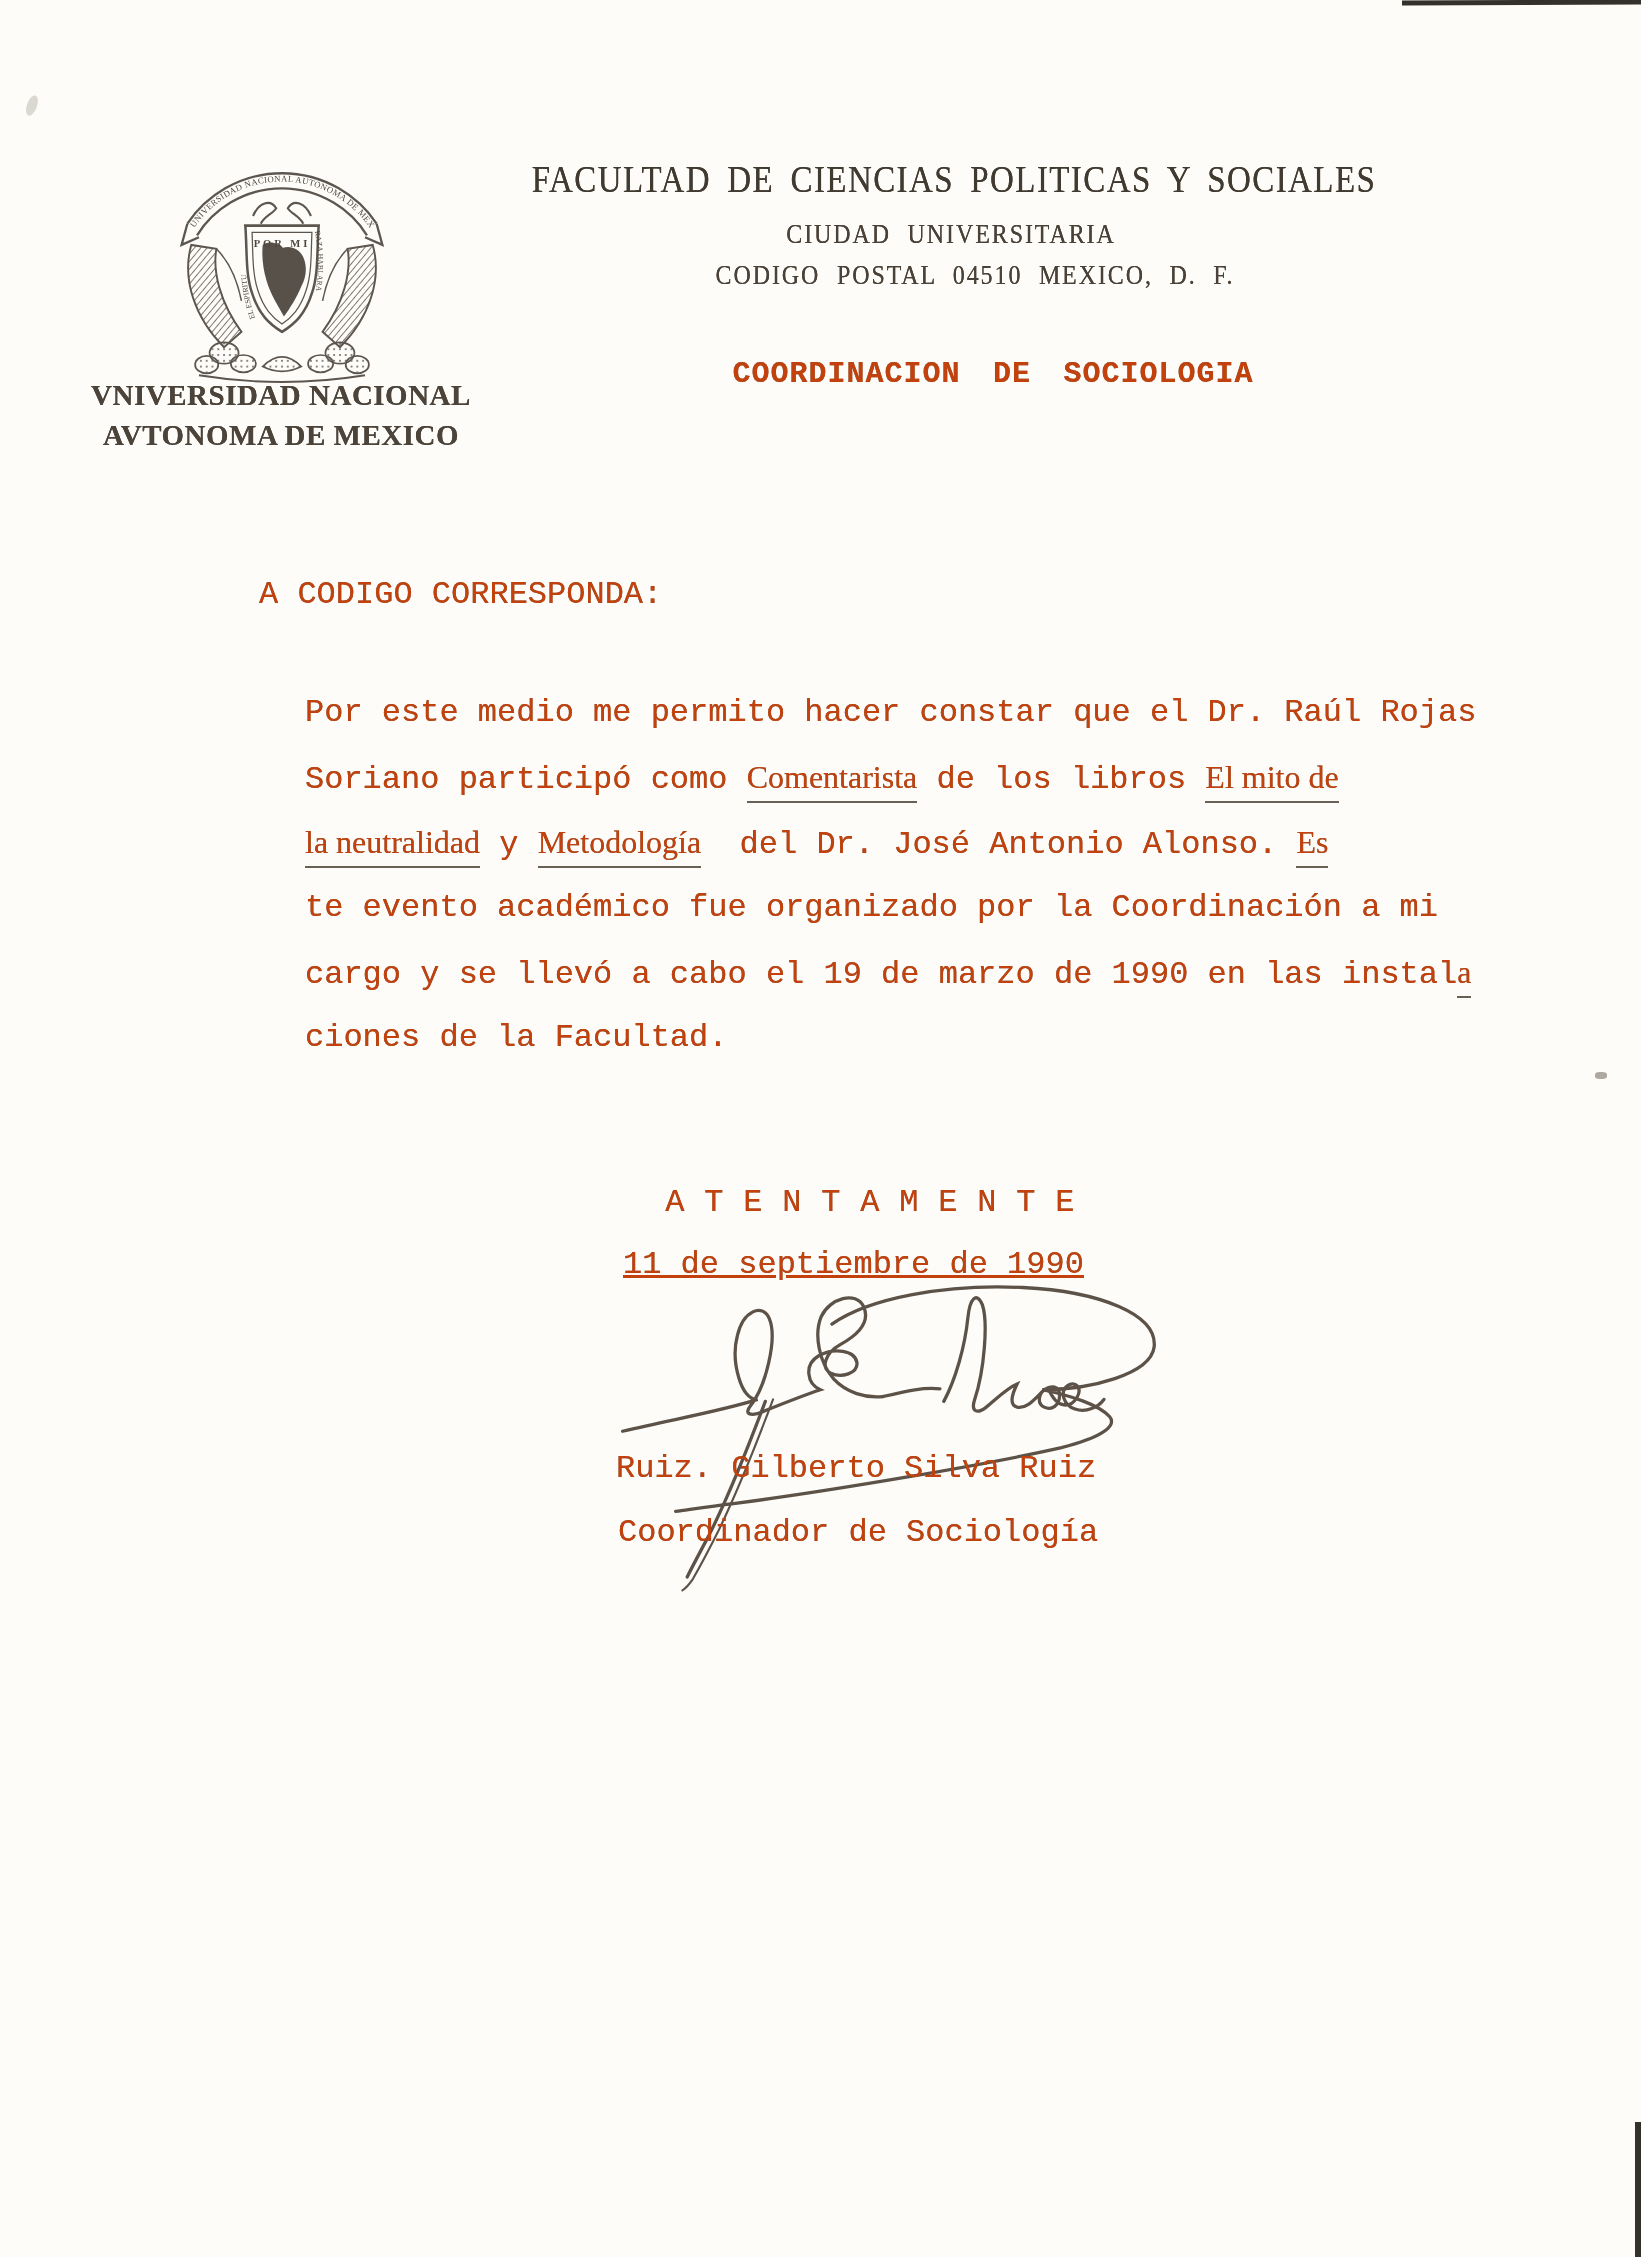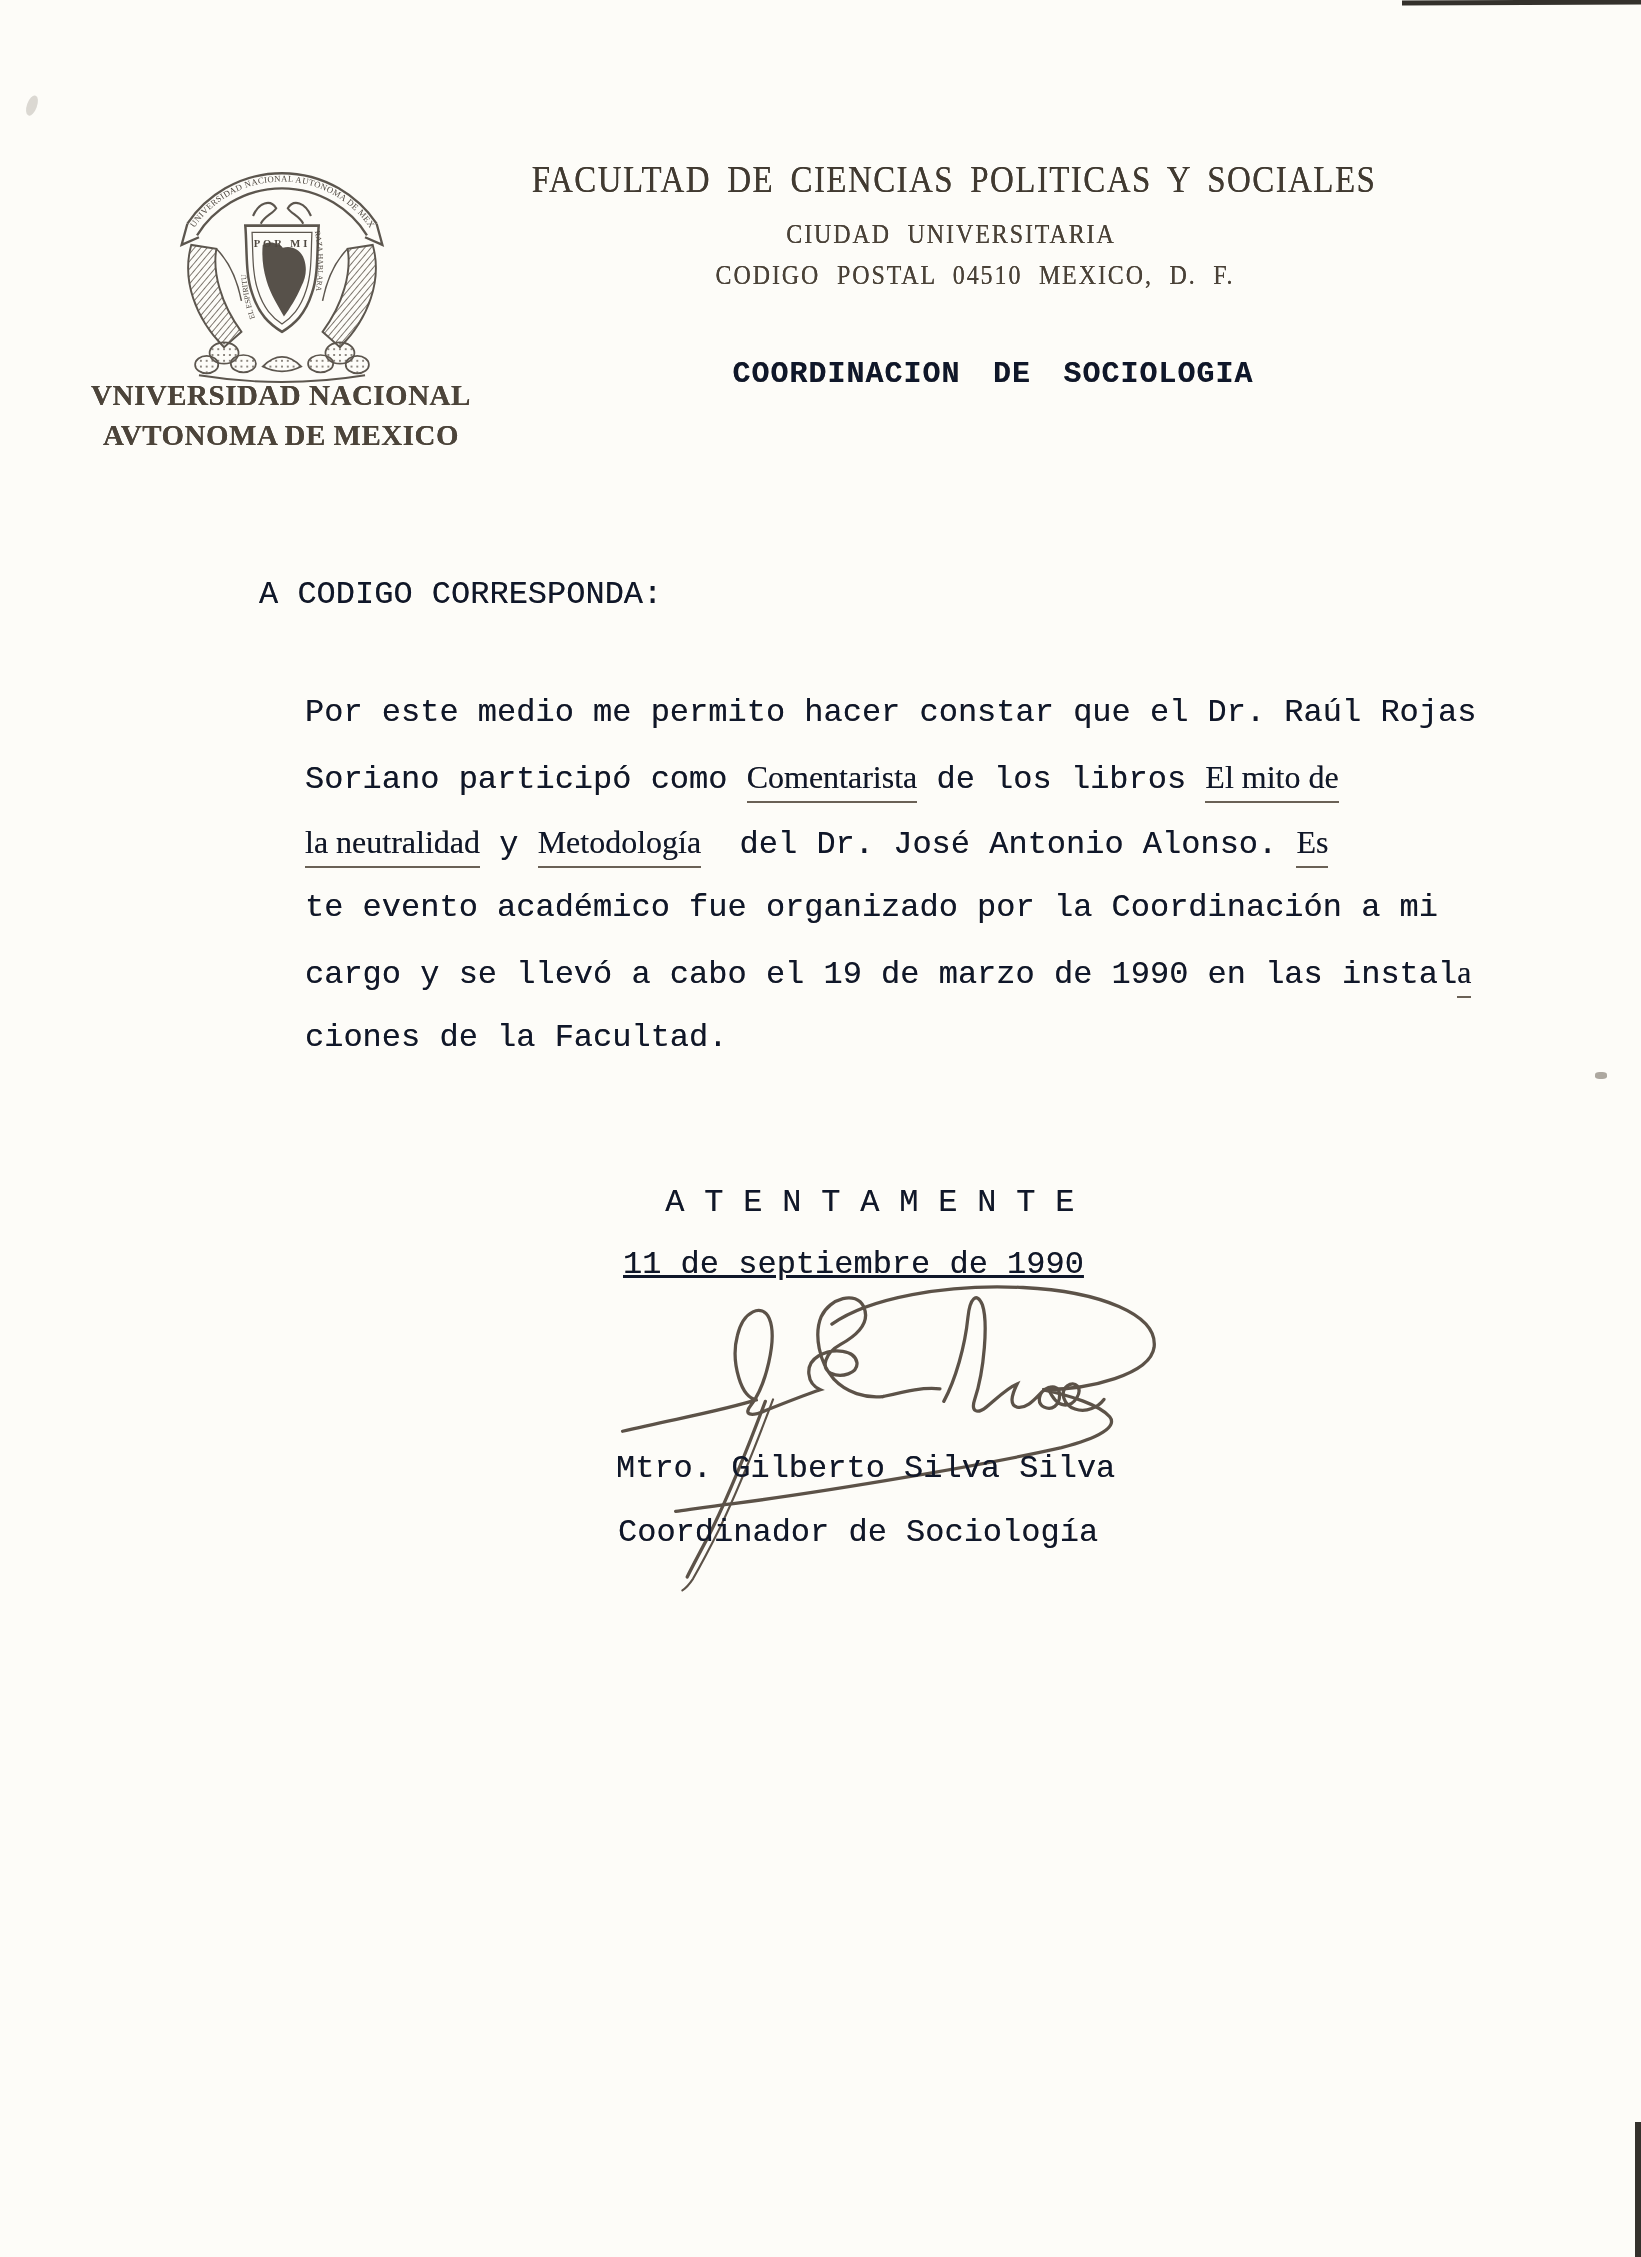--- a/index.html
+++ b/index.html
@@ -27,21 +27,21 @@
     color:#55493d; white-space:nowrap; transform:translateX(-50%);
     text-shadow:0 0 0.6px #55493d;
   }
   .crest-caption{
     font-family:"Liberation Serif","DejaVu Serif",serif;
     font-size:29px; font-weight:bold; letter-spacing:0.5px;
     color:#4c443a; white-space:nowrap; transform:translateX(-50%) scaleY(1.05);
     transform-origin:center top; text-shadow:0 0 0.5px #4c443a;
   }
   .type{
-    font-size:32px; color:#0f172a; white-space:pre;
+    font-size:32px; color:#c2410c; white-space:pre;
     text-shadow:0 0 0.5px rgba(86,75,63,.8);
   }
   .body-line{height:65px; white-space:pre;margin-left:46px;}
   .u{border-bottom:2.9px solid rgba(80,69,57,.85); padding-bottom:6px;font-family:Liberation Serif, serif;}
   .edge{background:#34312c;}
   svg text{font-family:"Liberation Serif","DejaVu Serif",serif;}
 </style>
 </head>
 <body>
 
@@ -142,17 +142,17 @@
                C 1098,1442 1102,1456 1114,1460 C 1126,1464 1138,1458 1144,1450"></path>
       <path d="M862,1372 C 900,1345 980,1330 1060,1334 C 1140,1338 1200,1362 1196,1396
                C 1192,1424 1130,1440 1080,1440 C 1110,1446 1140,1456 1150,1468
                C 1158,1478 1140,1490 1100,1500 C 1020,1518 860,1545 760,1558
                C 735,1561 715,1564 700,1566"></path>
       <path d="M793,1452 C 775,1500 752,1556 735,1590 C 726,1607 718,1622 712,1634"></path>
       <path d="M801,1450 C 783,1498 762,1550 744,1587 C 735,1605 726,1622 718,1636 C 714,1642 710,1646 707,1648" stroke-width="2.2"></path>
     </g>
   </svg>
 
-  <div class="abs type" style="left:616px; top:1450px;">Mtro. Gilberto Silva Silva</div>
+  <div class="abs type" style="left:616px; top:1450px;">Ruiz. Gilberto Silva Ruiz</div>
   <div class="abs type" style="left:618px; top:1514px;">Coordinador de Sociología</div>
 
 </div>
 
 
 </body></html>

